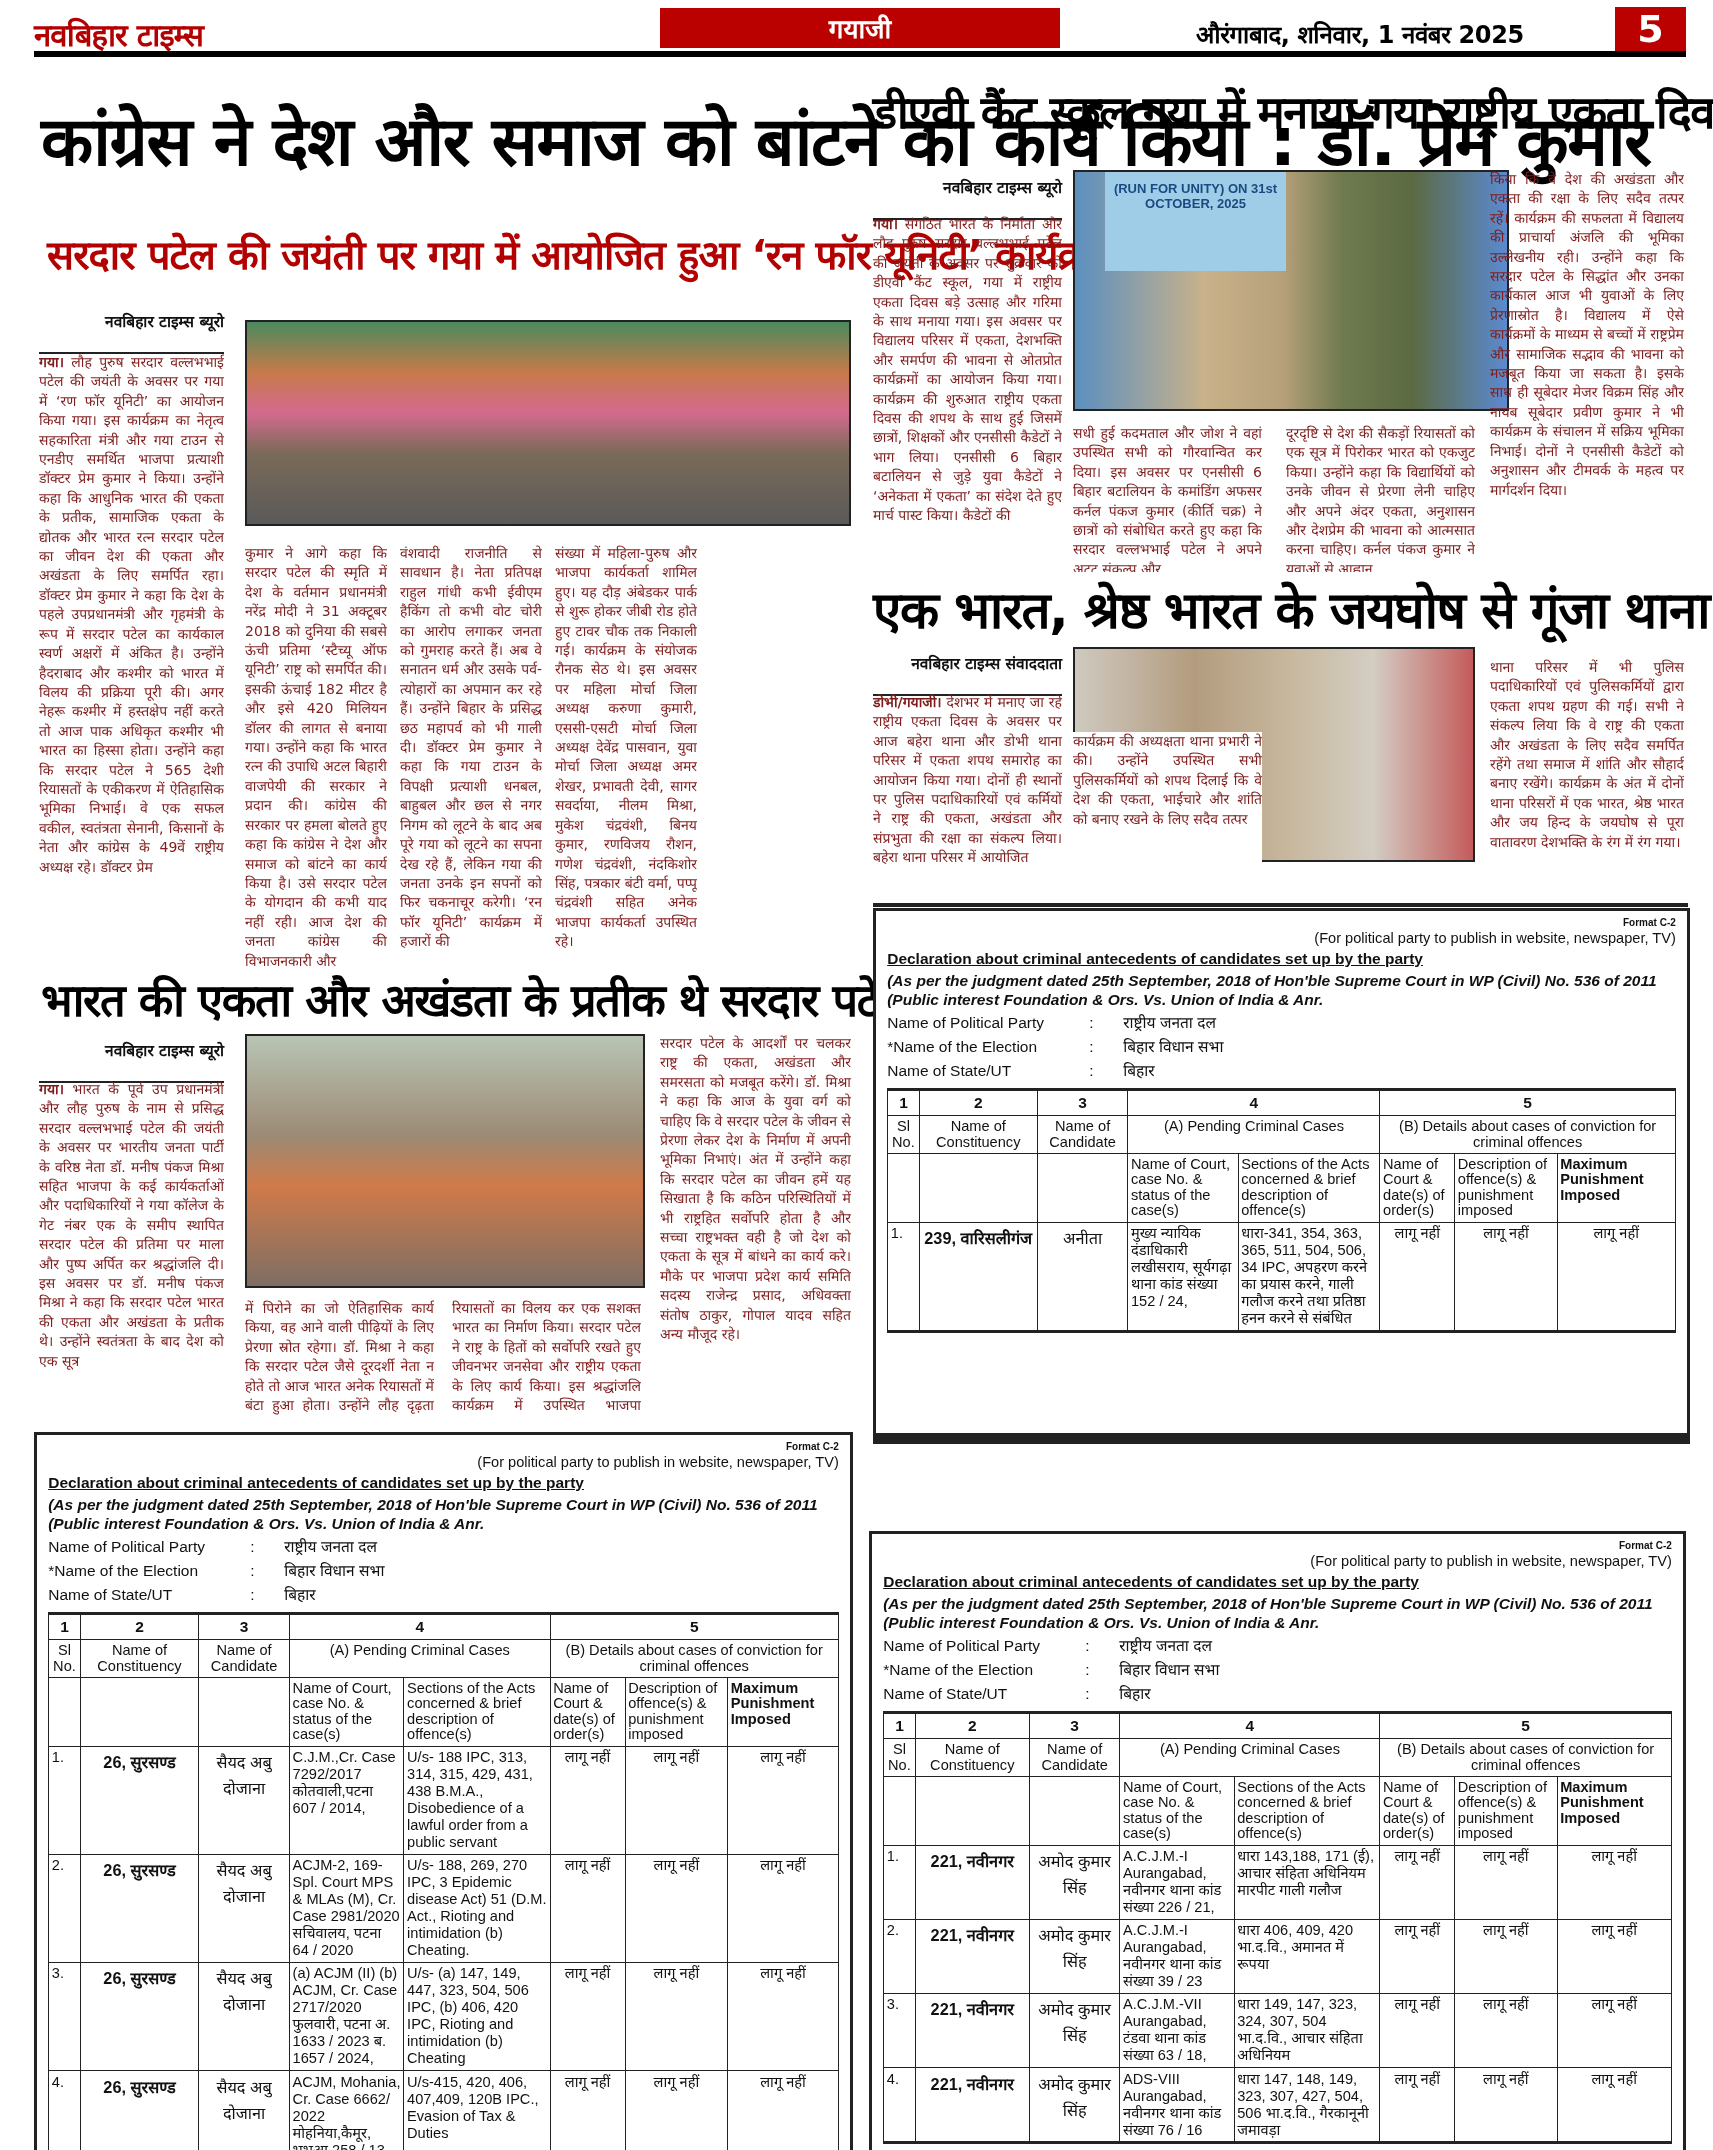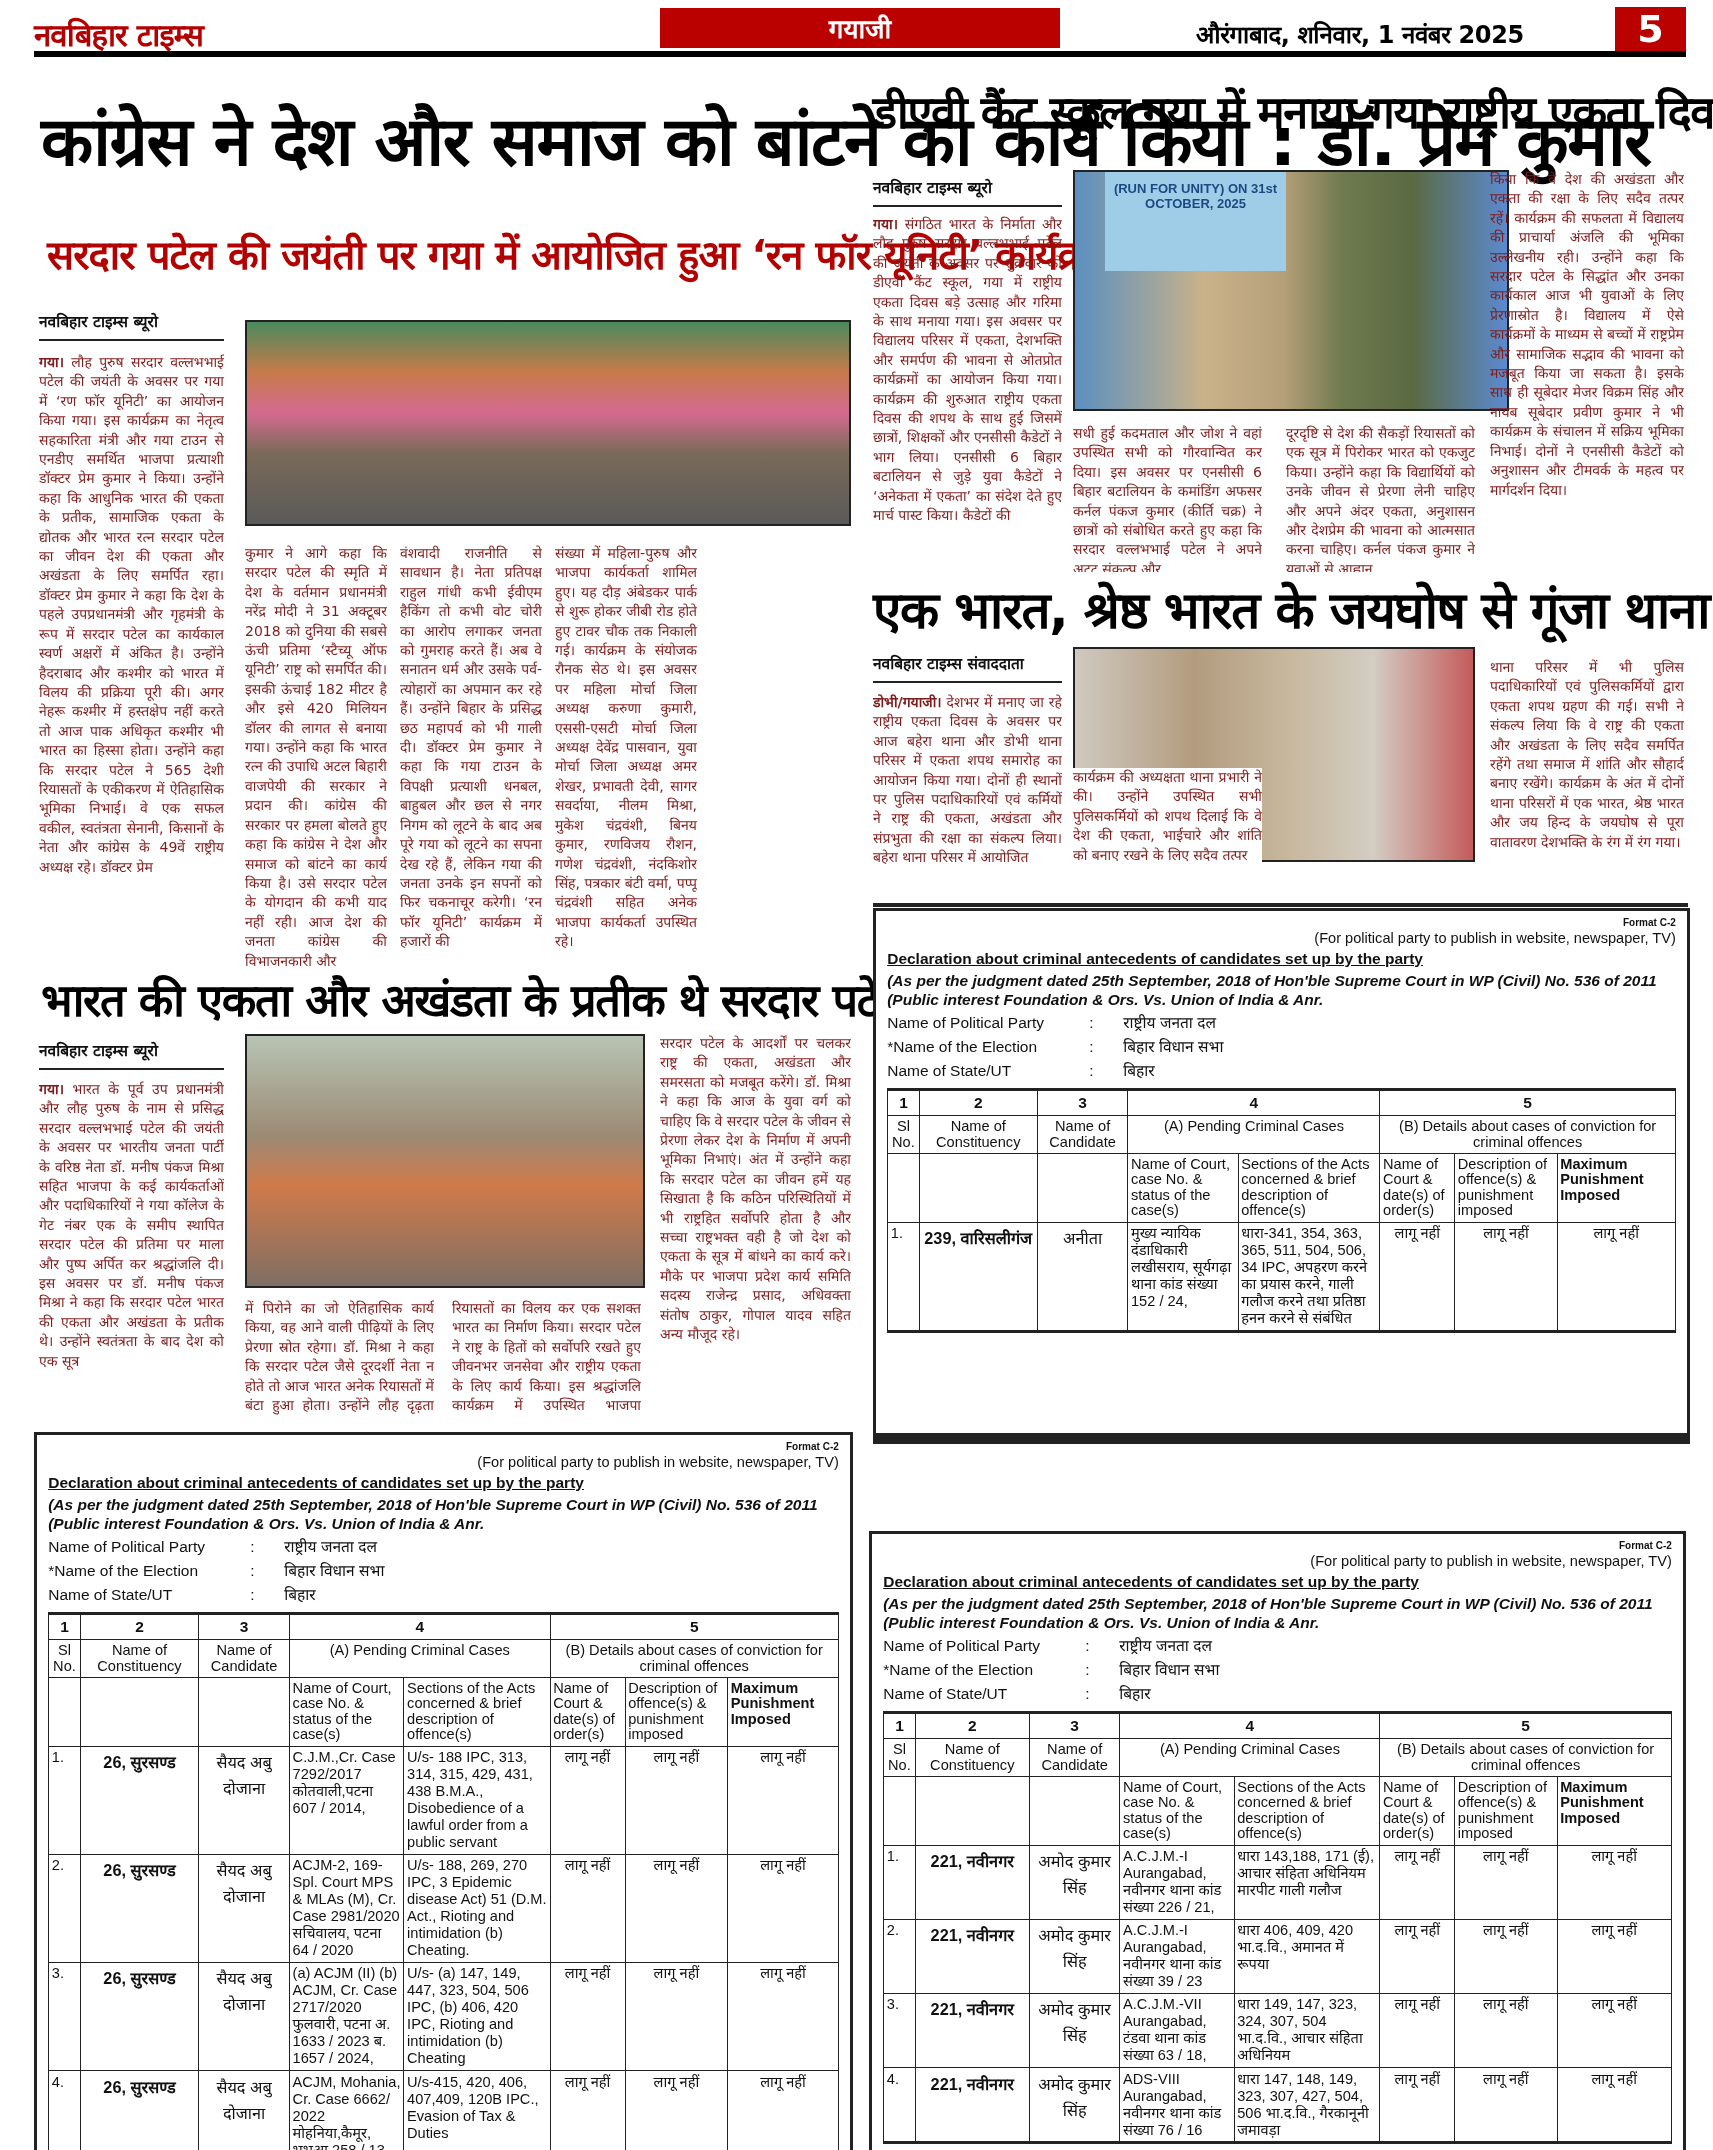--- a/index.html
+++ b/index.html
@@ -8,21 +8,21 @@
 .abs{position:absolute}
 
 .mast-title{left:34px;top:13px;font-size:31px;font-weight:bold;color:#b30000;letter-spacing:-0.9px}
 .mast-box{left:660px;top:7.7px;width:400px;height:40px;background:#bb0000;color:#fff;font-size:26px;font-weight:bold;display:flex;align-items:center;justify-content:center}
 .mast-date{left:1196px;top:17px;font-size:24px;font-weight:bold;color:#000000;letter-spacing:-0.4px}
 .mast-page{left:1615px;top:6.5px;width:71px;height:44px;background:#bb0000;color:#fff;font-size:38px;font-weight:bold;display:flex;align-items:center;justify-content:center}
 .mast-rule{left:34px;top:51px;width:1652px;height:6px;background:#000}
 
 .h-big{font-weight:bold;color:#000;line-height:1.1;white-space:nowrap;letter-spacing:-1.3px}
 .h-red{font-weight:bold;color:#b30000;white-space:nowrap;letter-spacing:-0.9px}
-.byline{font-weight:bold;font-size:15.5px;border-bottom:2.2px solid #222;padding-bottom:7px;text-align:left}
+.byline{font-weight:bold;font-size:15.5px;border-bottom:2.2px solid #222;padding-bottom:20px;text-align:right}
 .body{font-size:14px;line-height:19.4px;text-align:justify;color:#7f1d1d}
 .body b{font-weight:bold}
 .photo{border:2.6px solid #222;overflow:hidden}
 .ph1{background:linear-gradient(180deg,#4a8a5e 0%,#c77a4a 25%,#d46a8f 45%,#7a6a58 65%,#5a5a5a 100%)}
 .ph2{background:linear-gradient(90deg,#5c8fbf 0%,#c9b28a 30%,#b6a07a 48%,#6f7a4f 62%,#5b6a42 78%,#5b8ad0 100%)}
 .ph3{background:linear-gradient(90deg,#cfc9c0 0%,#b39c7e 30%,#c8b99f 55%,#d3cdc3 75%,#c45b5b 100%)}
 .ph4{background:linear-gradient(180deg,#b8c4b4 0%,#9c8a74 40%,#d07a4a 60%,#7e6e64 100%)}
 
 .ad{border:3px solid #222;border-bottom-width:11.2px;background:#fff;padding:6px 11.2px;font-family:"Liberation Sans",sans-serif}
 .ad .fmt{text-align:right;font-weight:bold;font-size:10px}
@@ -73,21 +73,21 @@
     <div style="position:absolute;left:30px;top:0;width:181px;height:99px;background:#9fcde8;color:#1b4a82;font-size:13px;font-weight:bold;text-align:center;padding-top:8.6px;font-family:'Liberation Sans',sans-serif">(RUN FOR UNITY) ON 31st OCTOBER, 2025</div>
   </div>
   <div class="abs body" style="left:1073px;top:424px;width:189px;height:148px;overflow:hidden">सधी हुई कदमताल और जोश ने वहां उपस्थित सभी को गौरवान्वित कर दिया। इस अवसर पर एनसीसी 6 बिहार बटालियन के कमांडिंग अफसर कर्नल पंकज कुमार (कीर्ति चक्र) ने छात्रों को संबोधित करते हुए कहा कि सरदार वल्लभभाई पटेल ने अपने अटूट संकल्प और</div>
   <div class="abs body" style="left:1286px;top:424px;width:189px;height:148px;overflow:hidden">दूरदृष्टि से देश की सैकड़ों रियासतों को एक सूत्र में पिरोकर भारत को एकजुट किया। उन्होंने कहा कि विद्यार्थियों को उनके जीवन से प्रेरणा लेनी चाहिए और अपने अंदर एकता, अनुशासन और देशप्रेम की भावना को आत्मसात करना चाहिए। कर्नल पंकज कुमार ने युवाओं से आह्वान</div>
   <div class="abs body" style="left:1490px;top:170px;width:194px;height:402px;overflow:hidden">किया कि वे देश की अखंडता और एकता की रक्षा के लिए सदैव तत्पर रहें। कार्यक्रम की सफलता में विद्यालय की प्राचार्या अंजलि की भूमिका उल्लेखनीय रही। उन्होंने कहा कि सरदार पटेल के सिद्धांत और उनका कार्यकाल आज भी युवाओं के लिए प्रेरणास्रोत है। विद्यालय में ऐसे कार्यक्रमों के माध्यम से बच्चों में राष्ट्रप्रेम और सामाजिक सद्भाव की भावना को मजबूत किया जा सकता है। इसके साथ ही सूबेदार मेजर विक्रम सिंह और नायब सूबेदार प्रवीण कुमार ने भी कार्यक्रम के संचालन में सक्रिय भूमिका निभाई। दोनों ने एनसीसी कैडेटों को अनुशासन और टीमवर्क के महत्व पर मार्गदर्शन दिया।</div>
 
   <div class="abs h-big" style="left:873px;top:583px;font-size:51px;">एक भारत, श्रेष्ठ भारत के जयघोष से गूंजा थाना परिसर</div>
   <div class="abs byline" style="left:873px;top:652px;width:189px;">नवबिहार टाइम्स संवाददाता</div>
   <div class="abs body" style="left:873px;top:693px;width:189px;height:206px;overflow:hidden"><b>डोभी/गयाजी।</b> <span>देशभर में मनाए जा रहे राष्ट्रीय एकता दिवस के अवसर पर आज बहेरा थाना और डोभी थाना परिसर में एकता शपथ समारोह का आयोजन किया गया। दोनों ही स्थानों पर पुलिस पदाधिकारियों एवं कर्मियों ने राष्ट्र की एकता, अखंडता और संप्रभुता की रक्षा का संकल्प लिया। बहेरा थाना परिसर में आयोजित</span></div>
   <div class="abs photo ph3" style="left:1073px;top:647px;width:402px;height:215px"></div>
-  <div class="abs body" style="left:1073px;top:768px;width:189px;height:131px;overflow:hidden;background:#fff">कार्यक्रम की अध्यक्षता थाना प्रभारी ने की। उन्होंने उपस्थित सभी पुलिसकर्मियों को शपथ दिलाई कि वे देश की एकता, भाईचारे और शांति को बनाए रखने के लिए सदैव तत्पर</div>
+  <div class="abs body" style="left:1073px;top:732px;width:189px;height:131px;overflow:hidden;background:#fff">कार्यक्रम की अध्यक्षता थाना प्रभारी ने की। उन्होंने उपस्थित सभी पुलिसकर्मियों को शपथ दिलाई कि वे देश की एकता, भाईचारे और शांति को बनाए रखने के लिए सदैव तत्पर</div>
   <div class="abs body" style="left:1490px;top:658px;width:194px;height:241px;overflow:hidden">थाना परिसर में भी पुलिस पदाधिकारियों एवं पुलिसकर्मियों द्वारा एकता शपथ ग्रहण की गई। सभी ने संकल्प लिया कि वे राष्ट्र की एकता और अखंडता के लिए सदैव समर्पित रहेंगे तथा समाज में शांति और सौहार्द बनाए रखेंगे। कार्यक्रम के अंत में दोनों थाना परिसरों में एक भारत, श्रेष्ठ भारत और जय हिन्द के जयघोष से पूरा वातावरण देशभक्ति के रंग में रंग गया।</div>
   <div class="abs" style="left:873px;top:903px;width:815px;height:4.3px;background:#222"></div>
 
   <div class="abs h-big" style="left:41px;top:976px;font-size:45px;">भारत की एकता और अखंडता के प्रतीक थे सरदार पटेल : डॉ. मनीष</div>
   <div class="abs byline" style="left:39px;top:1039px;width:185px;">नवबिहार टाइम्स ब्यूरो</div>
   <div class="abs body" style="left:39px;top:1080px;width:185px;height:336px;overflow:hidden"><b>गया।</b> <span>भारत के पूर्व उप प्रधानमंत्री और लौह पुरुष के नाम से प्रसिद्ध सरदार वल्लभभाई पटेल की जयंती के अवसर पर भारतीय जनता पार्टी के वरिष्ठ नेता डॉ. मनीष पंकज मिश्रा सहित भाजपा के कई कार्यकर्ताओं और पदाधिकारियों ने गया कॉलेज के गेट नंबर एक के समीप स्थापित सरदार पटेल की प्रतिमा पर माला और पुष्प अर्पित कर श्रद्धांजलि दी। इस अवसर पर डॉ. मनीष पंकज मिश्रा ने कहा कि सरदार पटेल भारत की एकता और अखंडता के प्रतीक थे। उन्होंने स्वतंत्रता के बाद देश को एक सूत्र</span></div>
   <div class="abs photo ph4" style="left:245px;top:1034px;width:400px;height:254px"></div>
   <div class="abs body" style="left:245px;top:1299px;width:189px;height:116px;overflow:hidden">में पिरोने का जो ऐतिहासिक कार्य किया, वह आने वाली पीढ़ियों के लिए प्रेरणा स्रोत रहेगा। डॉ. मिश्रा ने कहा कि सरदार पटेल जैसे दूरदर्शी नेता न होते तो आज भारत अनेक रियासतों में बंटा हुआ होता। उन्होंने लौह दृढ़ता और अटूट राष्ट्रभक्ति के बल पर देश के 562</div>
   <div class="abs body" style="left:452px;top:1299px;width:189px;height:116px;overflow:hidden">रियासतों का विलय कर एक सशक्त भारत का निर्माण किया। सरदार पटेल ने राष्ट्र के हितों को सर्वोपरि रखते हुए जीवनभर जनसेवा और राष्ट्रीय एकता के लिए कार्य किया। इस श्रद्धांजलि कार्यक्रम में उपस्थित भाजपा कार्यकर्ताओं ने संकल्प लिया कि वे</div>
   <div class="abs body" style="left:660px;top:1034px;width:191px;height:381px;overflow:hidden">सरदार पटेल के आदर्शों पर चलकर राष्ट्र की एकता, अखंडता और समरसता को मजबूत करेंगे। डॉ. मिश्रा ने कहा कि आज के युवा वर्ग को चाहिए कि वे सरदार पटेल के जीवन से प्रेरणा लेकर देश के निर्माण में अपनी भूमिका निभाएं। अंत में उन्होंने कहा कि सरदार पटेल का जीवन हमें यह सिखाता है कि कठिन परिस्थितियों में भी राष्ट्रहित सर्वोपरि होता है और सच्चा राष्ट्रभक्त वही है जो देश को एकता के सूत्र में बांधने का कार्य करे। मौके पर भाजपा प्रदेश कार्य समिति सदस्य राजेन्द्र प्रसाद, अधिवक्ता संतोष ठाकुर, गोपाल यादव सहित अन्य मौजूद रहे।</div>

